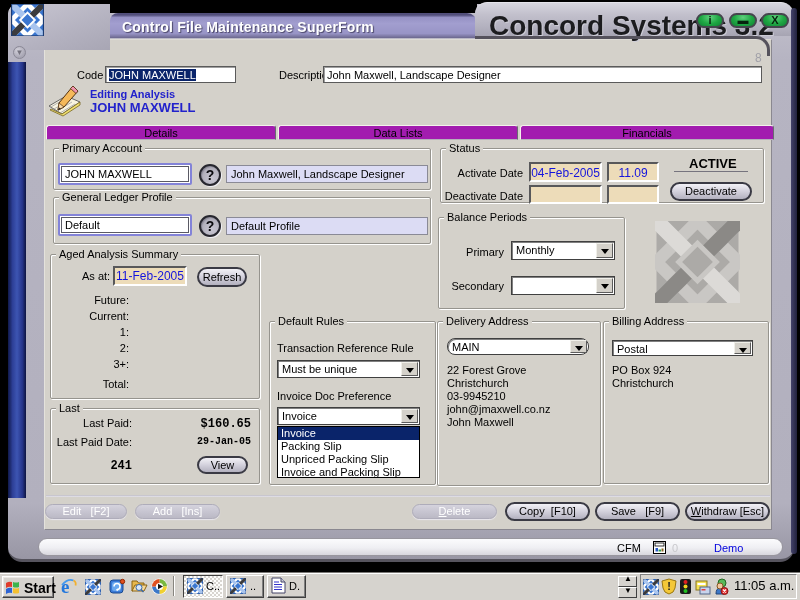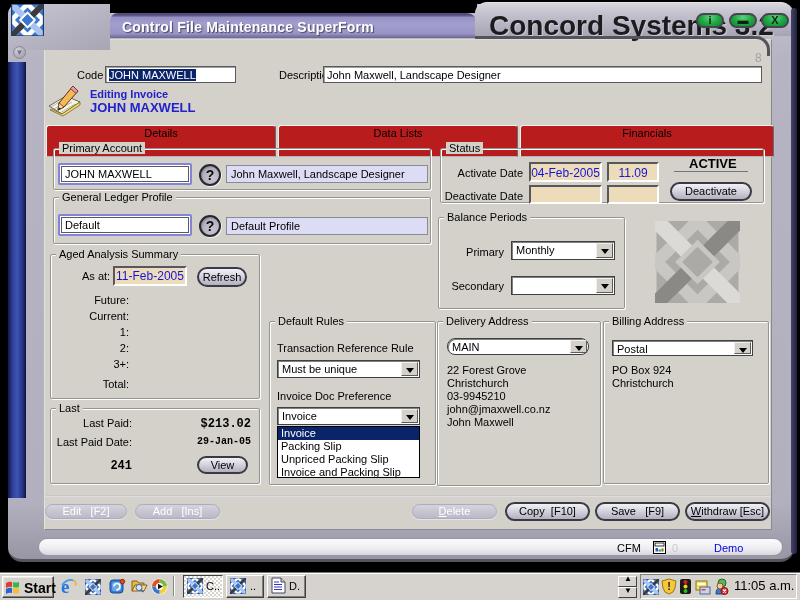--- a/index.html
+++ b/index.html
@@ -57,21 +57,21 @@
 .combo .txt { position:absolute; left:4px; top:2px; font-size:11px; white-space:nowrap; }
 .combo .btn { position:absolute; right:1px; top:1px; bottom:1px; width:17px; background:#d4d1ca;
   border:1px solid; border-color:#f0efe9 #5c5c5c #5c5c5c #f0efe9; }
 .combo .btn:after { content:""; position:absolute; left:4px; top:5px; border:4px solid transparent; border-top:5px solid #000; }
 .pillBtn { position:absolute; border-radius:10px; font-size:11px; color:#000; text-align:center;
   background:linear-gradient(180deg,#f2f1f6 0%,#d6d4df 45%,#b3b1bf 100%); border:2px solid #3a3a44; }
 .ghostBtn { position:absolute; border-radius:10px; font-size:11px; color:#fff; text-align:center;
   background:linear-gradient(180deg,#d5d3dd 0%,#c6c4d0 55%,#bbb9c5 100%); border:1px solid #aeacba; box-shadow:0 1px 1px #e8e6ee; }
 
 
-.tab { position:absolute; top:125px; height:32px; background:#b91c1c; border:1px solid; border-color:#f4f2ec #6a6a72 #b4b2ba #f4f2ec; border-radius:3px 3px 0 0; font-size:11px; text-align:center; line-height:15px; }
+.tab { position:absolute; top:125px; height:15px; background:#a21caf; border:1px solid; border-color:#f4f2ec #6a6a72 #b4b2ba #f4f2ec; border-radius:3px 3px 0 0; font-size:11px; text-align:center; line-height:15px; }
 
 
 #ddlist { left:277px; top:426px; width:143px; height:52px; background:#fff; border:1px solid #000; font-size:11px; }
 #ddlist div { height:13px; line-height:13px; padding-left:3px; white-space:nowrap; }
 #ddlist .sel { background:#0a246a; color:#fff; }
 
 
 #statusPill { left:38px; top:538px; width:745px; height:18px; border-radius:9px;
   background:linear-gradient(180deg,#fbfbfd 0%,#efeff3 55%,#d8d7de 100%); border:1px solid #98969e; }
 
@@ -128,21 +128,21 @@
   <svg class="abs" id="pencil" style="left:47px; top:83px; width:36px; height:36px;" viewBox="0 0 36 36">
     <path d="M2 23 L19 13 L33 19 L15 31 Z" fill="#f8f4e0" stroke="#666" stroke-width="1"></path>
     <path d="M4 24 L19 15 M7 26 L22 17 M10 28 L25 19 M13 30 L28 21" stroke="#aaa" stroke-width="0.9"></path>
     <path d="M4 26 L15 31 L33 19 L33 22 L16 33 L3 27 Z" fill="#f0e070" stroke="#776622" stroke-width="0.8"></path>
     <path d="M26 3 L31 8 L17 24 L11 27 L12 20 Z" fill="#f5b95a" stroke="#553311" stroke-width="1"></path>
     <path d="M24.5 5 L29 9.5" stroke="#c88a30" stroke-width="1"></path>
     <path d="M26 3 L31 8 L29 10.5 L23.5 5.5 Z" fill="#ef93ae" stroke="#553311" stroke-width="0.8"></path>
     <path d="M12 20 L17 24 L11 27 Z" fill="#f7d9a8" stroke="#553311" stroke-width="0.7"></path>
     <path d="M12 24.5 L14 26 L11 27 Z" fill="#222"></path>
   </svg>
-  <div class="abs lbl" style="left:90px; top:88px; font-weight:bold; color:#2222cc;">Editing Invoice</div>
+  <div class="abs lbl" style="left:90px; top:88px; font-weight:bold; color:#2222cc;">Editing Analysis</div>
   <div class="abs lbl" style="left:90px; top:100px; font-weight:bold; color:#2222cc; font-size:13px;">JOHN MAXWELL</div>
 
   <div class="tab" style="left:46px; width:230px;">Details</div>
   <div class="tab" style="left:520px; width:254px;">Financials</div>
   <div class="tab" style="left:278px; width:240px;">Data Lists</div>
 
   <div class="grp" style="left:53px; top:148px; width:378px; height:42px;">
       <b>Primary Account</b>
     </div>
   <div class="abs purpleInput" style="left:58px; top:163px; width:134px; height:22px;">JOHN MAXWELL</div>
@@ -166,21 +166,21 @@
   <div class="abs lbl" style="left:0; top:310px; width:129px; text-align:right;">Current:</div>
   <div class="abs lbl" style="left:0; top:326px; width:129px; text-align:right;">1:</div>
   <div class="abs lbl" style="left:0; top:342px; width:129px; text-align:right;">2:</div>
   <div class="abs lbl" style="left:0; top:358px; width:129px; text-align:right;">3+:</div>
   <div class="abs lbl" style="left:0; top:378px; width:129px; text-align:right;">Total:</div>
 
   <div class="grp" style="left:50px; top:408px; width:210px; height:76px;">
       <b>Last</b>
     </div>
   <div class="abs lbl" style="left:0; top:417px; width:132px; text-align:right;">Last Paid:</div>
-  <div class="abs lbl" style="left:0; top:417px; width:251px; text-align:right; font-weight:bold; font-family:'Liberation Mono',monospace; font-size:12px;">$213.02</div>
+  <div class="abs lbl" style="left:0; top:417px; width:251px; text-align:right; font-weight:bold; font-family:'Liberation Mono',monospace; font-size:12px;">$160.65</div>
   <div class="abs lbl" style="left:0; top:436px; width:132px; text-align:right;">Last Paid Date:</div>
   <div class="abs lbl" style="left:0; top:436px; width:251px; text-align:right; font-weight:bold; font-family:'Liberation Mono',monospace; font-size:10px;">29-Jan-05</div>
   <div class="abs lbl" style="left:0; top:459px; width:132px; text-align:right; font-weight:bold; font-family:'Liberation Mono',monospace; font-size:12px;">241</div>
   <div class="abs pillBtn" style="left:197px; top:456px; width:51px; height:18px; line-height:14px;">View</div>
 
   <div class="grp" style="left:269px; top:321px; width:167px; height:164px;">
       <b>Default Rules</b>
     </div>
   <div class="abs lbl" style="left:277px; top:342px;">Transaction Reference Rule</div>
   <div class="abs combo" style="left:277px; top:360px; width:143px; height:18px;">

